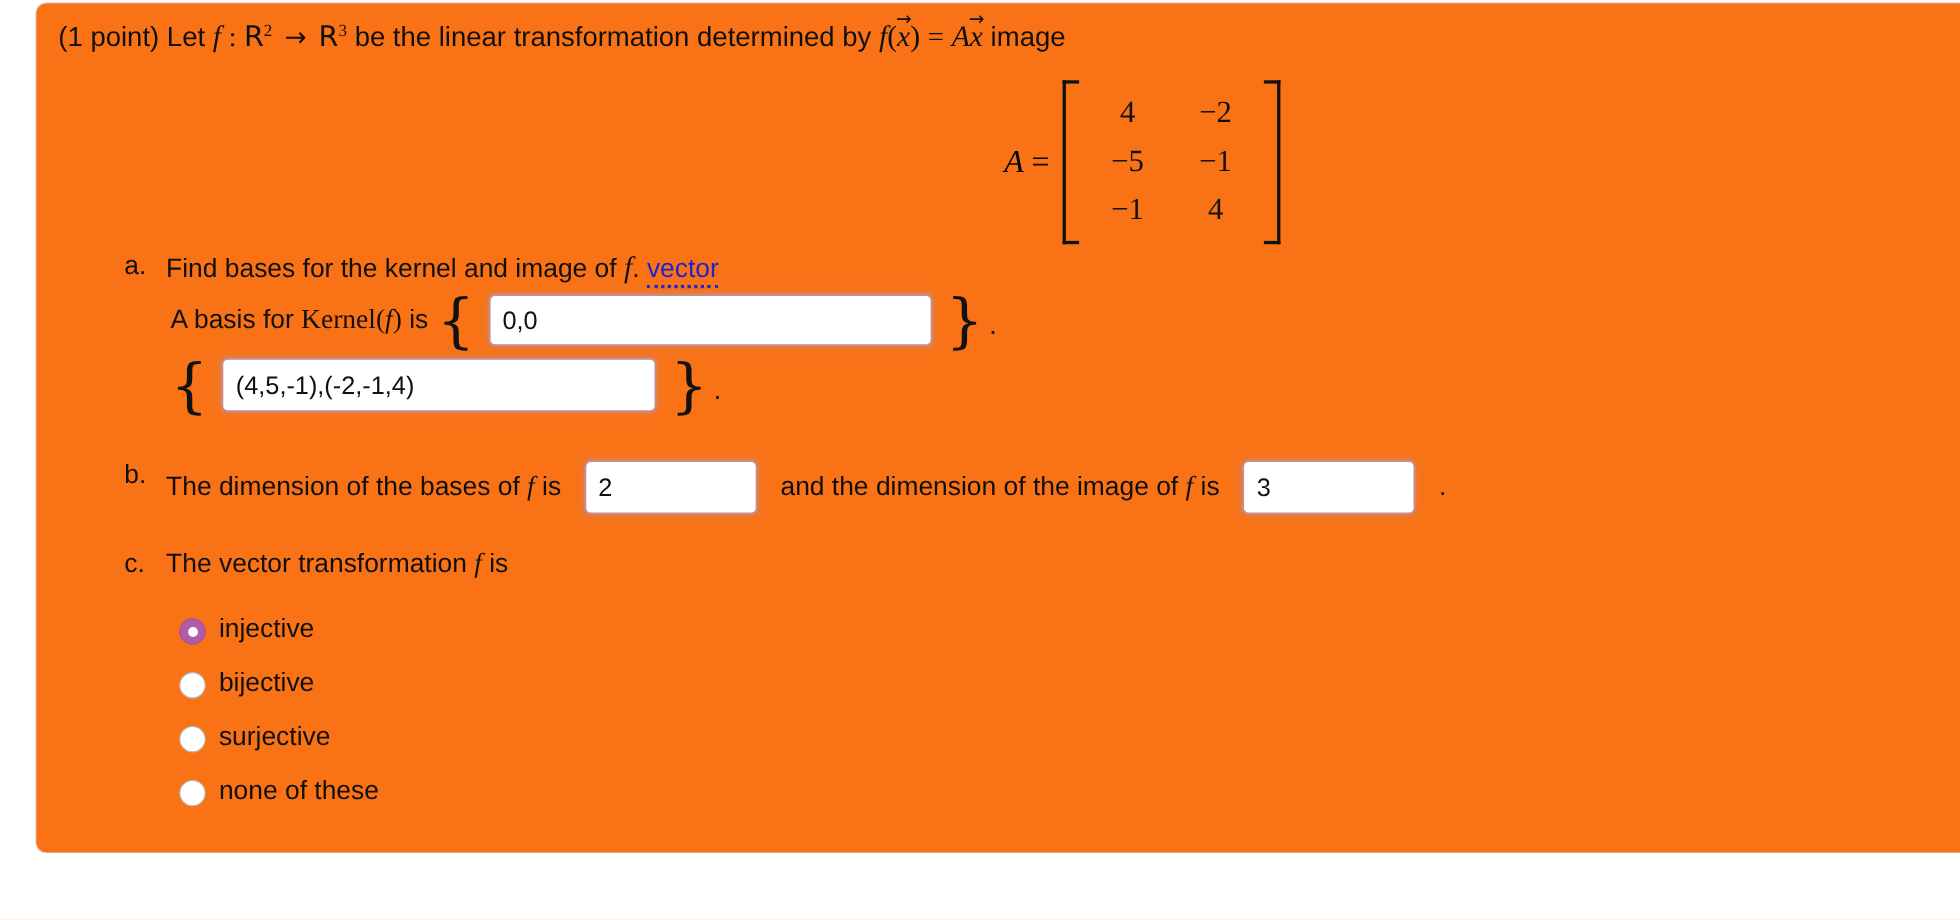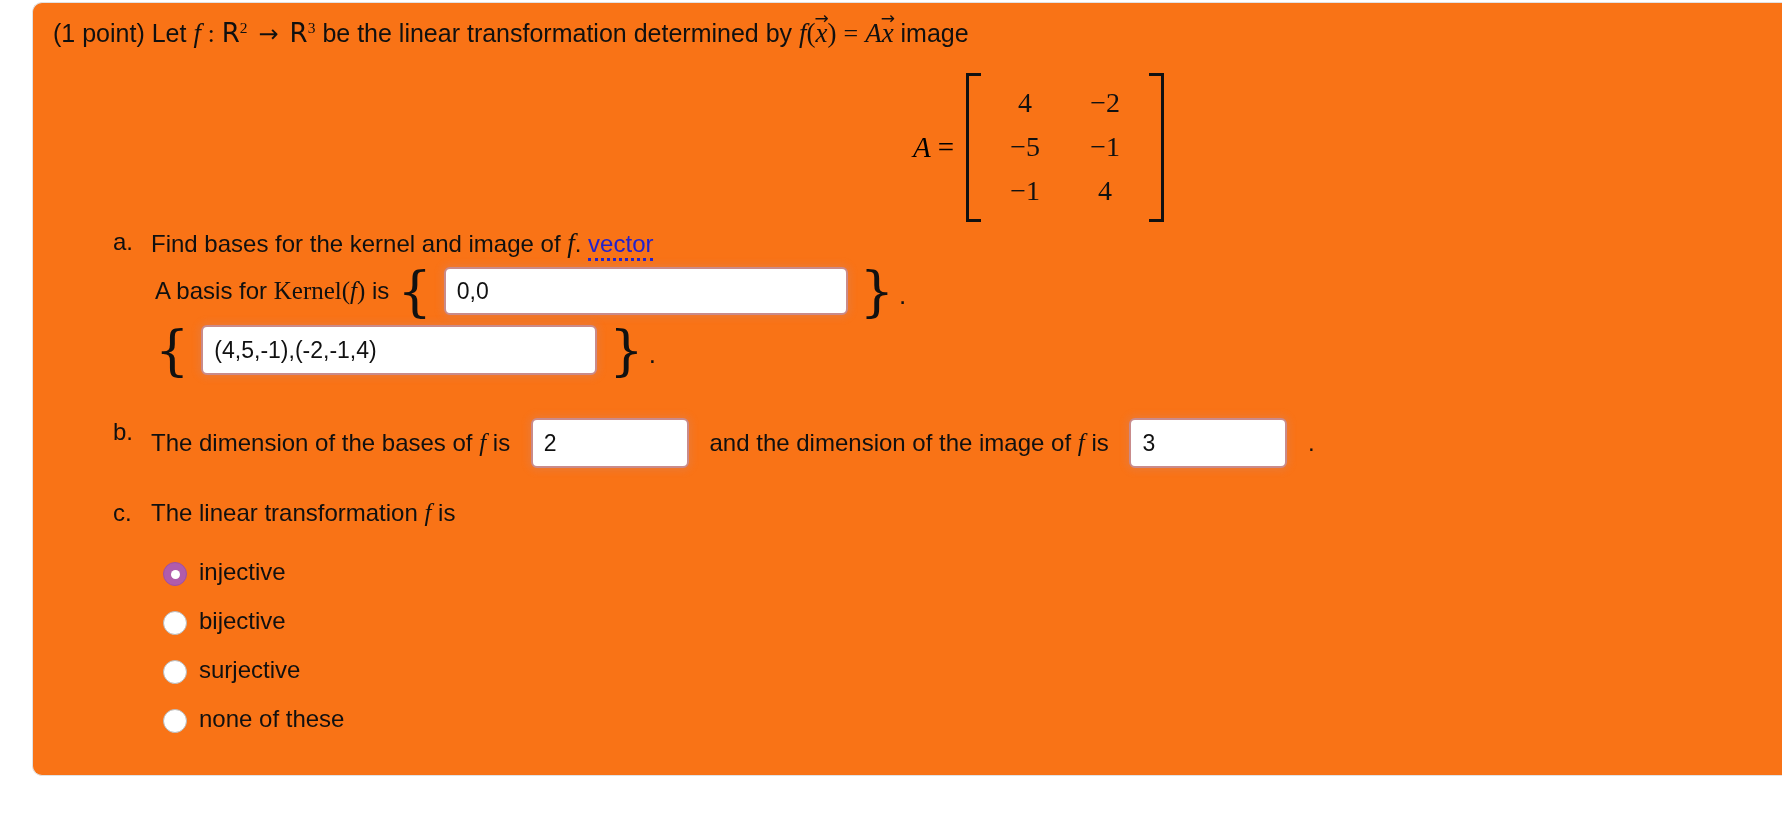--- a/index.html
+++ b/index.html
@@ -346,21 +346,21 @@
         <span class="txt-mid mathit" style="font-size:25px">f</span>
         <span class="txt-mid">is</span>
         <input class="ans-input inline-mid gap-l gap-r" id="input-dim-image" type="text" value="3" style="">
         <span class="txt-mid">.</span>
       </span>
     </div>
 
     <div class="part" id="part-c">
       <span class="part-marker">c.</span>
       <span class="part-body">
-        <span>The linear transformation</span>
+        <span>The vector transformation</span>
         <span class="mathit" style="font-size:25px">f</span>
         <span>is</span>
       </span>
     </div>
 
     <div class="choices">
       <div class="choice">
         <span class="radio selected"></span>
         <span class="choice-label">injective</span>
       </div>

